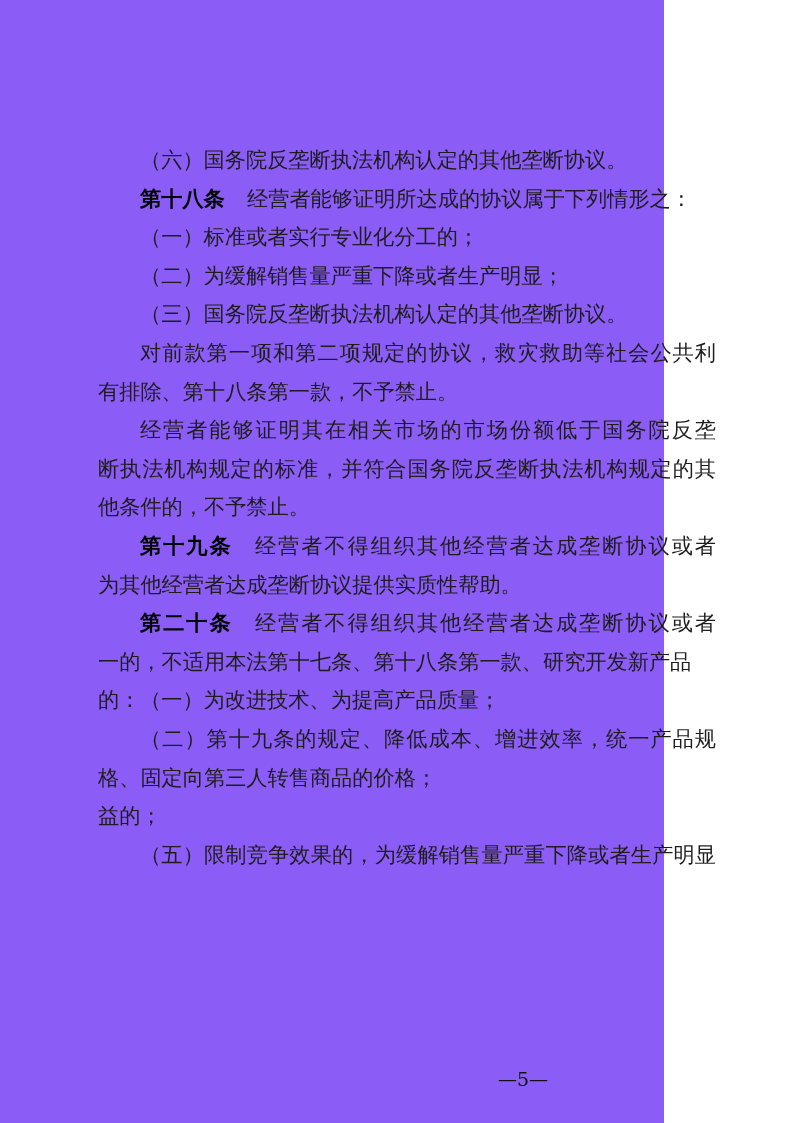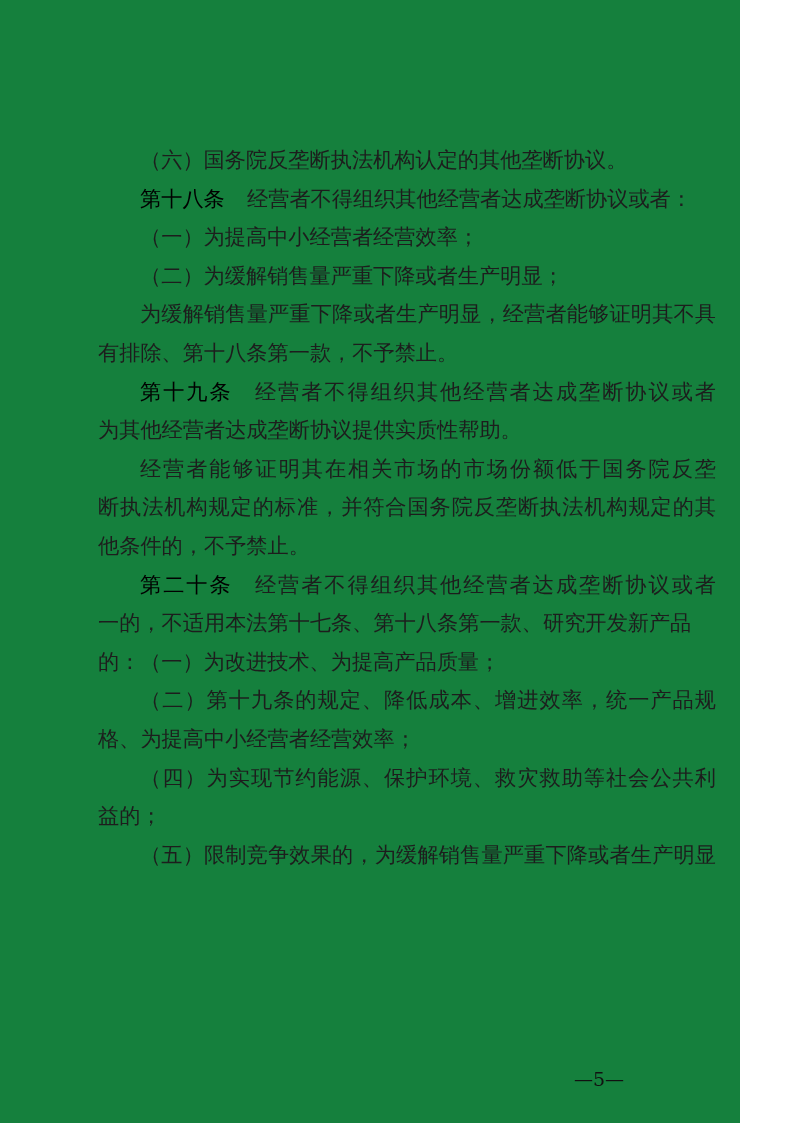--- a/index.html
+++ b/index.html
@@ -11,23 +11,23 @@
     width: 794px;
     height: 1123px;
     position: relative;
     overflow: hidden;
     font-family: "DejaVu Serif", "Liberation Serif", serif;
     color: #1d1d1d;
   }
   .page {
     position: absolute;
     left: 0; top: 0;
-    width: 740px;
+    width: 664px;
     height: 1123px;
-    background: #15803d;
+    background: #8b5cf6;
   }
   .text-block {
     position: absolute;
     left: 98px;
     top: 141px;
     width: 618px;
     font-size: 21.2px;
     line-height: 38.6px;
   }
   .paragraph {
@@ -44,21 +44,21 @@
   }
   .line.justify {
     text-align: justify;
     text-align-last: justify;
   }
   .run {
     color: #1d1d1d;
   }
   .run-bold {
     font-family: "DejaVu Sans", "Liberation Sans", sans-serif;
-    font-weight: 400;
+    font-weight: 700;
     color: #000000;
     margin-right: 1.05em;
   }
   .footer-page-number {
     position: absolute;
     top: 1068px;
     right: 116px;
     font-size: 19px;
     line-height: 22px;
     color: #111111;
@@ -67,54 +67,56 @@
 </style>
 </head>
 <body>
 
 <div class="page">
   <div class="text-block">
       <div class="paragraph">
         <div class="line indent"><span class="run">（六）国务院反垄断执法机构认定的其他垄断协议。</span></div>
       </div>
       <div class="paragraph">
-        <div class="line indent"><span class="run run-bold">第十八条</span><span class="run">经营者不得组织其他经营者达成垄断协议或者：</span></div>
+        <div class="line indent"><span class="run run-bold">第十八条</span><span class="run">经营者能够证明所达成的协议属于下列情形之：</span></div>
       </div>
       <div class="paragraph">
-        <div class="line indent"><span class="run">（一）为提高中小经营者经营效率；</span></div>
+        <div class="line indent"><span class="run">（一）标准或者实行专业化分工的；</span></div>
       </div>
       <div class="paragraph">
         <div class="line indent"><span class="run">（二）为缓解销售量严重下降或者生产明显；</span></div>
       </div>
       <div class="paragraph">
-        <div class="line indent justify"><span class="run">为缓解销售量严重下降或者生产明显，经营者能够证明其不具</span></div>
-        <div class="line"><span class="run">有排除、第十八条第一款，不予禁止。</span></div>
+        <div class="line indent"><span class="run">（三）国务院反垄断执法机构认定的其他垄断协议。</span></div>
       </div>
       <div class="paragraph">
-        <div class="line indent justify"><span class="run run-bold">第十九条</span><span class="run">经营者不得组织其他经营者达成垄断协议或者</span></div>
-        <div class="line"><span class="run">为其他经营者达成垄断协议提供实质性帮助。</span></div>
+        <div class="line indent justify"><span class="run">对前款第一项和第二项规定的协议，救灾救助等社会公共利</span></div>
+        <div class="line"><span class="run">有排除、第十八条第一款，不予禁止。</span></div>
       </div>
       <div class="paragraph">
         <div class="line indent justify"><span class="run">经营者能够证明其在相关市场的市场份额低于国务院反垄</span></div>
         <div class="line justify"><span class="run">断执法机构规定的标准，并符合国务院反垄断执法机构规定的其</span></div>
         <div class="line"><span class="run">他条件的，不予禁止。</span></div>
+      </div>
+      <div class="paragraph">
+        <div class="line indent justify"><span class="run run-bold">第十九条</span><span class="run">经营者不得组织其他经营者达成垄断协议或者</span></div>
+        <div class="line"><span class="run">为其他经营者达成垄断协议提供实质性帮助。</span></div>
       </div>
       <div class="paragraph">
         <div class="line indent justify"><span class="run run-bold">第二十条</span><span class="run">经营者不得组织其他经营者达成垄断协议或者</span></div>
         <div class="line"><span class="run">一的，不适用本法第十七条、第十八条第一款、研究开发新产品的：</span></div>
       </div>
       <div class="paragraph">
         <div class="line indent"><span class="run">（一）为改进技术、为提高产品质量；</span></div>
       </div>
       <div class="paragraph">
         <div class="line indent justify"><span class="run">（二）第十九条的规定、降低成本、增进效率，统一产品规</span></div>
-        <div class="line"><span class="run">格、为提高中小经营者经营效率；</span></div>
+        <div class="line"><span class="run">格、固定向第三人转售商品的价格；</span></div>
       </div>
       <div class="paragraph">
-        <div class="line indent justify"><span class="run">（四）为实现节约能源、保护环境、救灾救助等社会公共利</span></div>
         <div class="line"><span class="run">益的；</span></div>
       </div>
       <div class="paragraph">
         <div class="line indent justify"><span class="run">（五）限制竞争效果的，为缓解销售量严重下降或者生产明显</span></div>
       </div>
     </div>
   <div class="footer-page-number">—5—</div>
 </div>
 
 </body></html>

